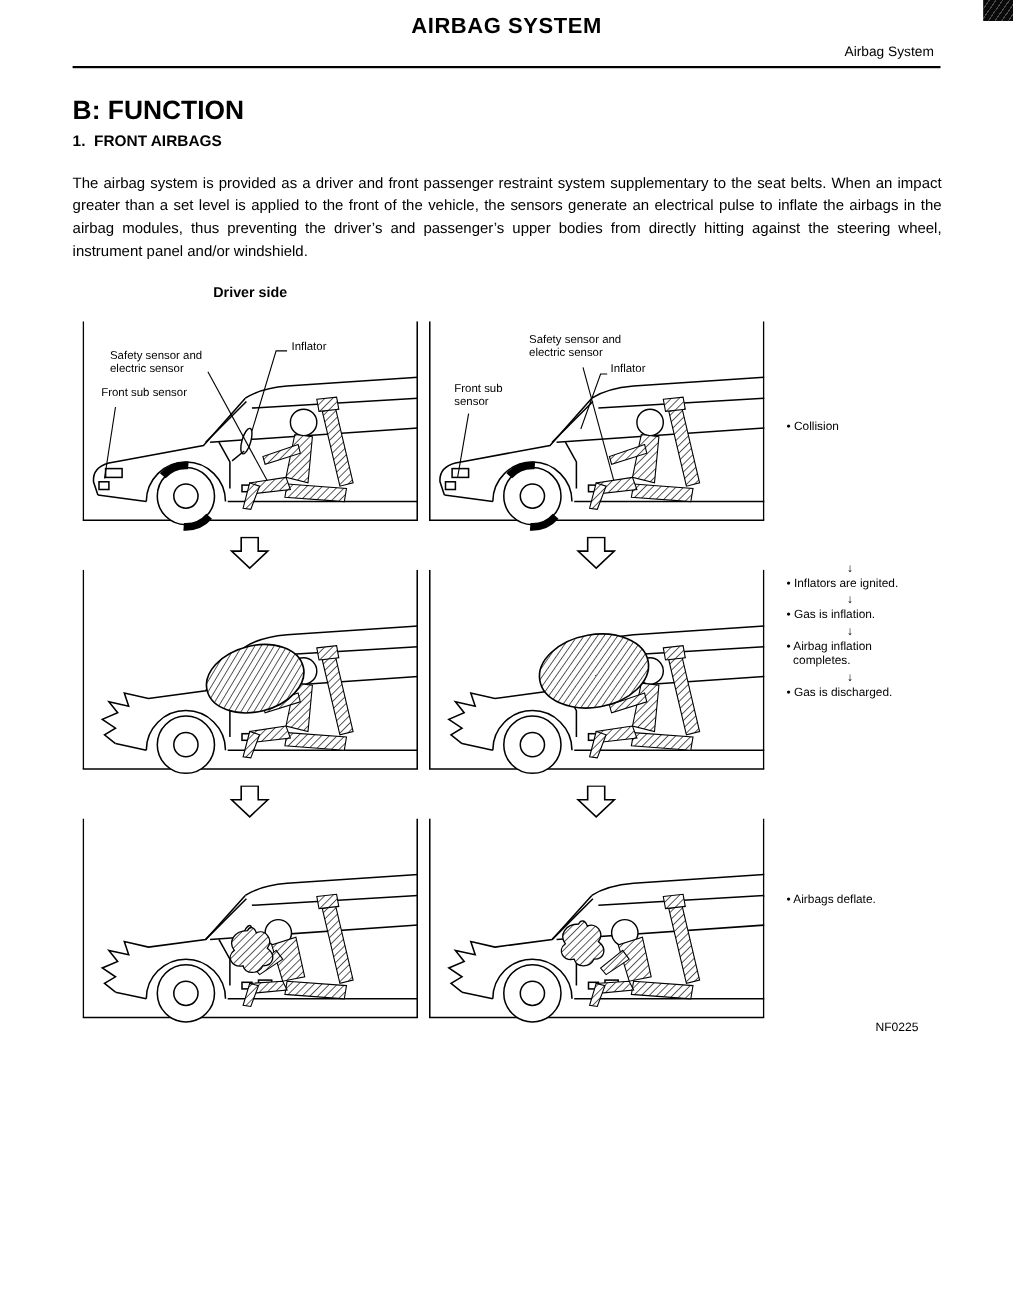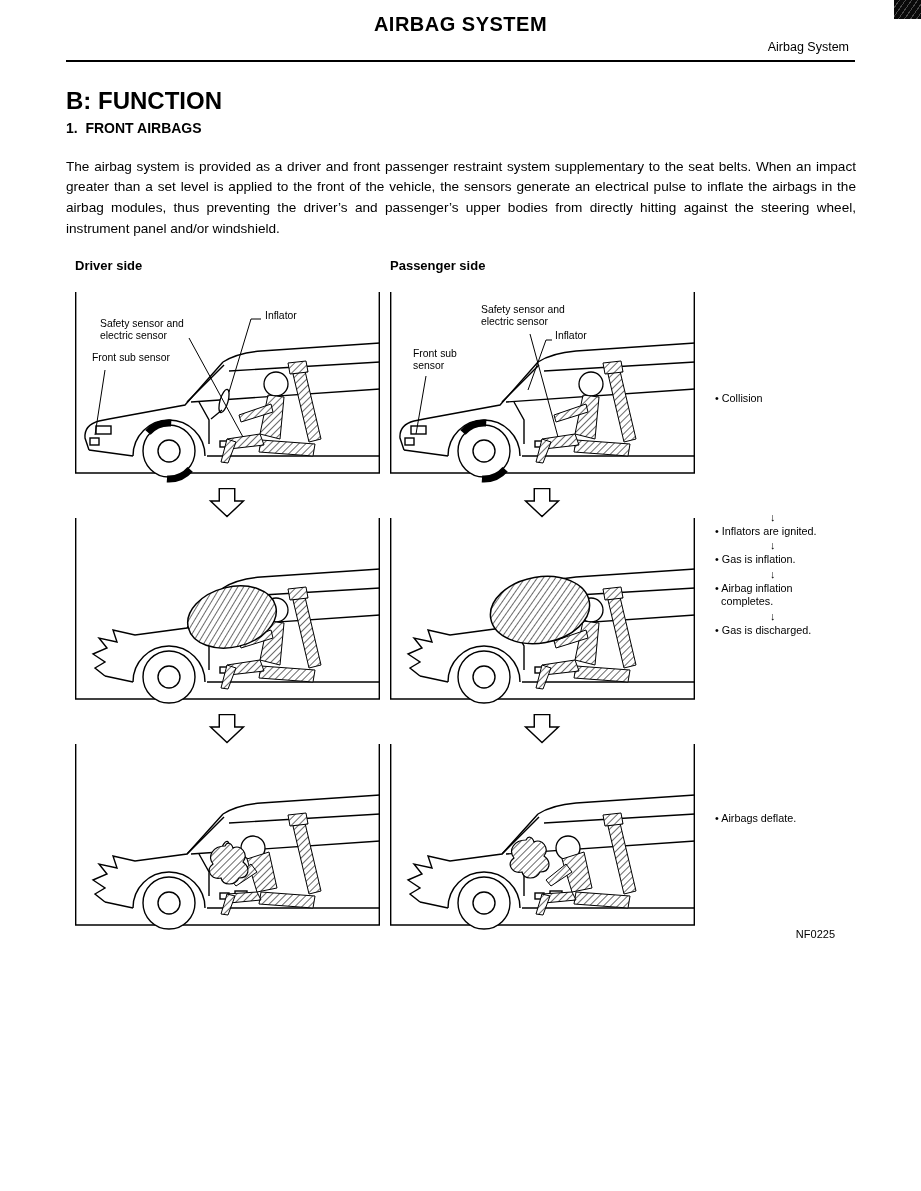--- a/index.html
+++ b/index.html
@@ -13,21 +13,21 @@
 
   .page-title{top:13px;left:0;width:100%;text-align:center;font-size:20px;font-weight:bold;letter-spacing:.5px;}
   .page-subtitle{top:40px;right:72px;font-size:12.5px;}
   .header-rule{top:60px;left:66px;width:789px;height:2px;background:#000;}
 
   .h-function{top:87px;left:66px;font-size:24px;font-weight:bold;}
   .h-frontairbags{top:120px;left:66px;font-size:14px;font-weight:bold;white-space:pre;}
   .body-par{top:143px;left:66px;width:790px;font-size:13.6px;line-height:1.52;text-align:justify;}
 
   .figure{top:258px;left:66px;width:789px;height:715px;}
-  .col-label{position:absolute;top:0;width:305px;text-align:left;font-size:13px;font-weight:bold;}
+  .col-label{position:absolute;top:0;width:305px;text-align:center;font-size:13px;font-weight:bold;}
   .panel{position:absolute;width:305px;height:196px;}
   .panel svg{position:absolute;left:0;top:0;}
   .dlabel{position:absolute;font-size:10.4px;line-height:1.18;white-space:pre;background:#fff;padding:0 1px;}
   .arrow-block{position:absolute;width:40px;height:29px;}
 
   .ann{position:absolute;font-size:10.8px;line-height:1.25;white-space:pre;}
   .steps{position:absolute;left:649px;top:252px;width:145px;}
   .step{font-size:10.8px;line-height:1.25;white-space:pre;}
   .step-arrow{font-size:11px;line-height:1;margin:2px 0 2px 55px;}
   .fig-number{position:absolute;top:670px;right:20px;font-size:11px;}
@@ -133,21 +133,20 @@
   <div class="abs page-subtitle">Airbag System</div>
   <div class="abs header-rule"></div>
 
   <div class="abs h-function">B: FUNCTION</div>
   <div class="abs h-frontairbags">1.  FRONT AIRBAGS</div>
   <p class="abs body-par">The airbag system is provided as a driver and front passenger restraint system supplementary to the seat belts. When an impact greater than a set level is applied to the front of the vehicle, the sensors generate an electrical pulse to inflate the airbags in the airbag modules, thus preventing the driver’s and passenger’s upper bodies from directly hitting against the steering wheel, instrument panel and/or windshield.</p>
 
   <div class="abs figure">
 
     <div class="col-label" style="left:9px">Driver side</div>
-    <div class="col-label" style="left:324px">Passenger side</div>
 
     <div class="panel" style="left:9px;top:34px">
       <svg width="305" height="196" viewBox="0 0 305 196">
         <use href="#panel-edges"></use>
         <use href="#car-common"></use>
         <use href="#car-front-intact"></use>
         <use href="#seat"></use>
         <use href="#occupant-upright"></use>
         <use href="#steering"></use>
         <use href="#impact-marks"></use>
@@ -240,21 +239,21 @@
       <svg width="305" height="196" viewBox="0 0 305 196">
         <use href="#panel-edges"></use>
         <use href="#car-common"></use>
         <use href="#car-front-crashed"></use>
         <use href="#seat"></use>
         <use href="#occupant-forward"></use>
         <use href="#airbag-deflated" transform="translate(-14,-6)"></use>
       </svg>
     </div>
 
-    <div class="ann" style="left:649px;top:134px">• Collision</div>
+    <div class="ann" style="left:649px;top:124px">• Collision</div>
 
     <div class="steps">
       <div class="step-arrow">↓</div>
       <div class="step">• Inflators are ignited.</div>
       <div class="step-arrow">↓</div>
       <div class="step">• Gas is inflation.</div>
       <div class="step-arrow">↓</div>
       <div class="step">• Airbag inflation
   completes.</div>
       <div class="step-arrow">↓</div>

